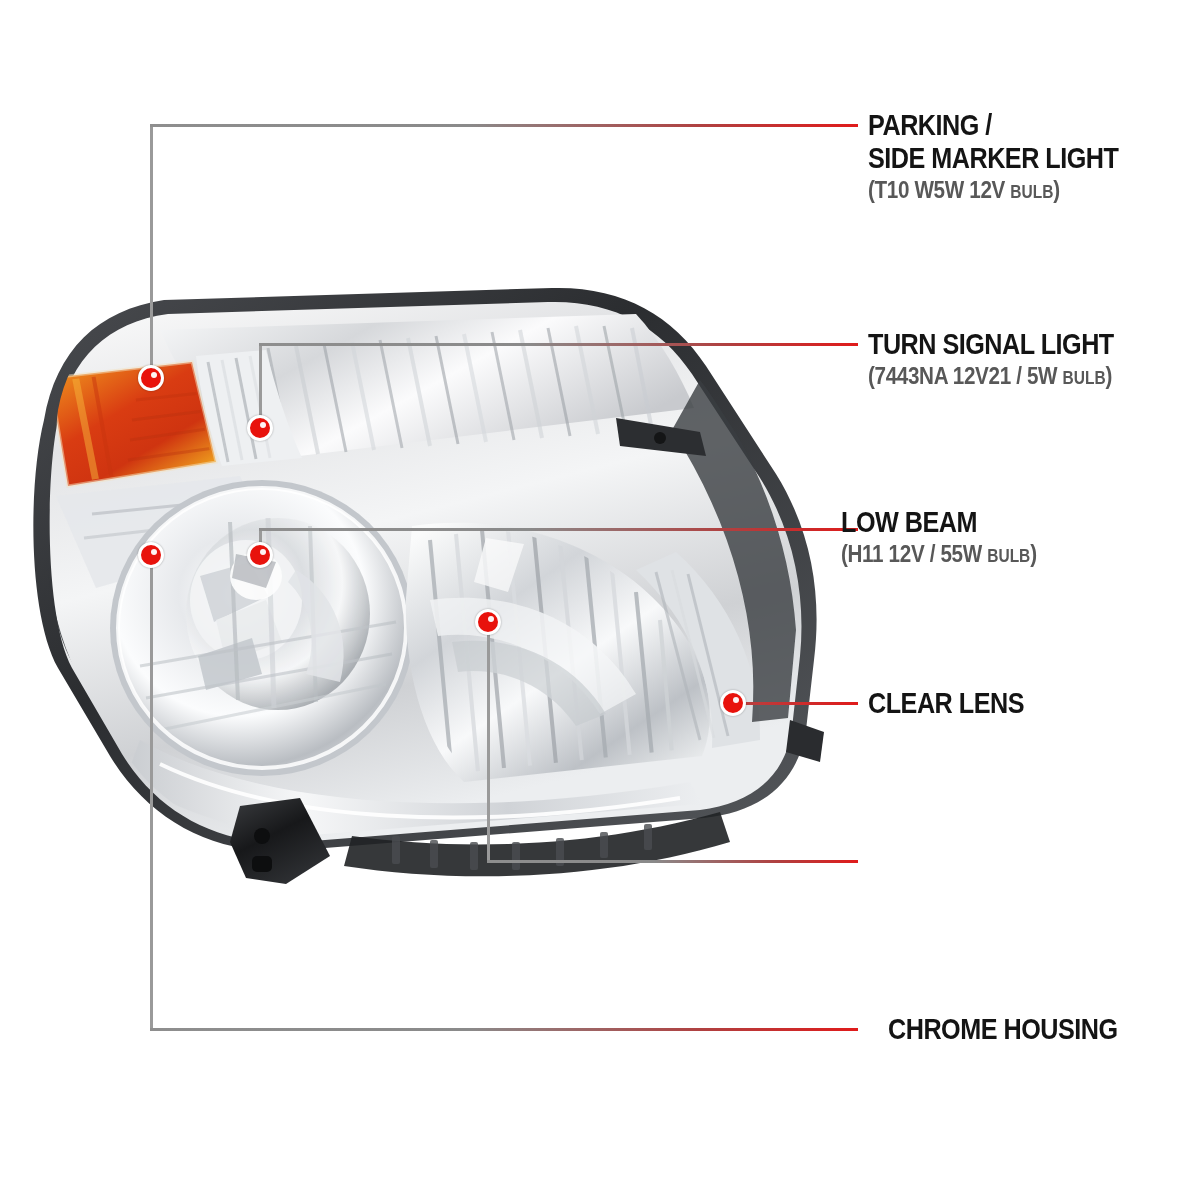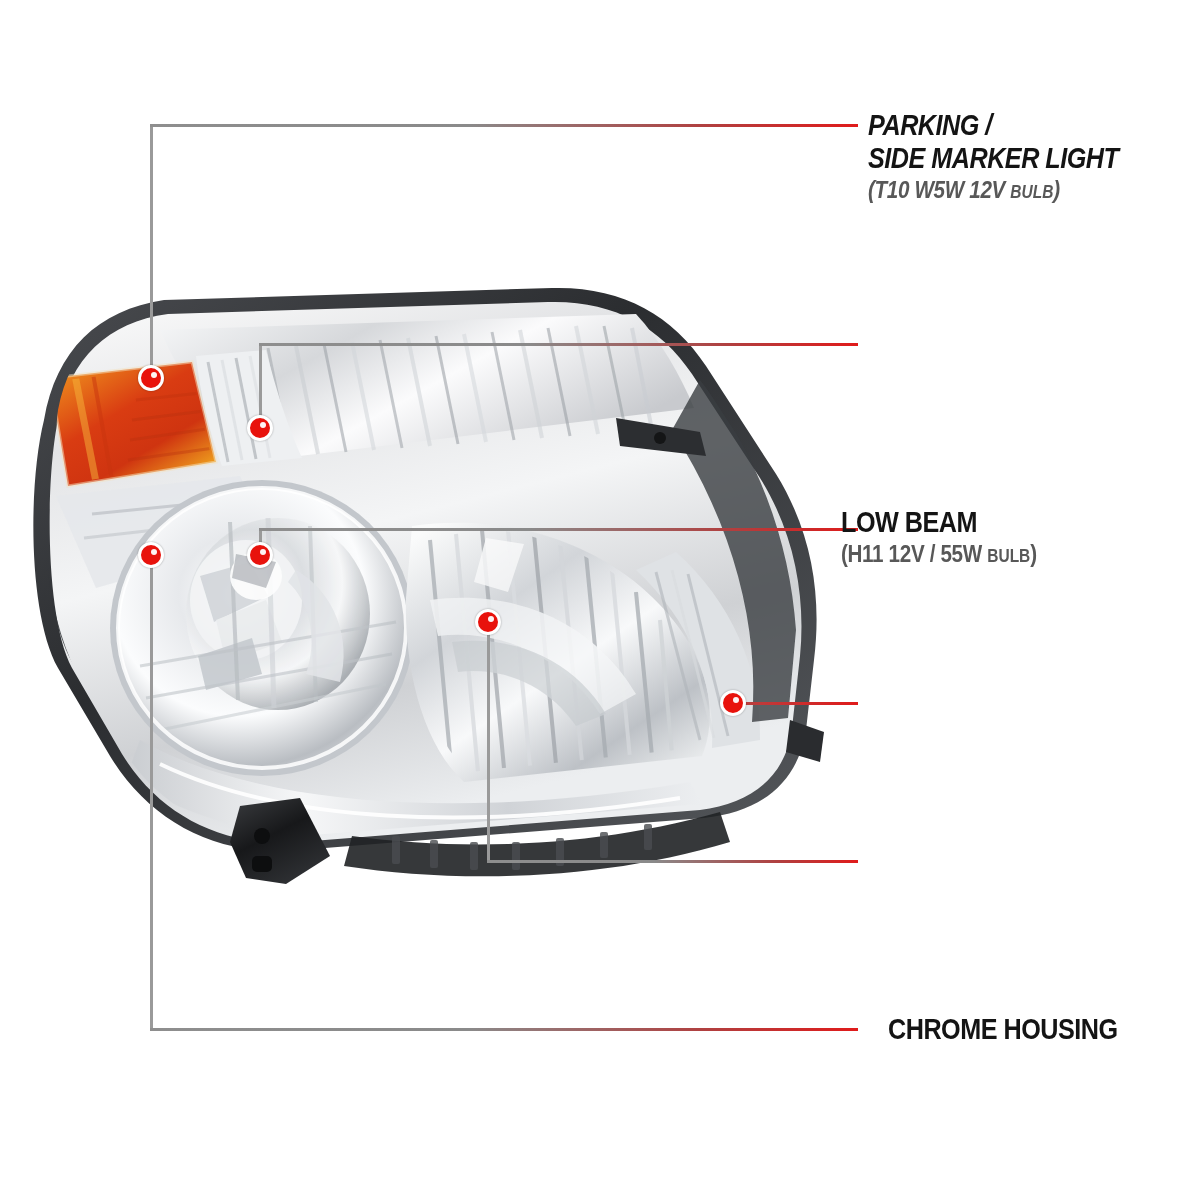--- a/index.html
+++ b/index.html
@@ -304,31 +304,38 @@
   <div class="vlead" style="left:150px; top:560px; height:470px;"></div>
   <div class="lead" style="left:150px; top:1028px; width:708px;"></div>
 
   <div class="marker" style="left:138px; top:365px;"></div>
   <div class="marker" style="left:247px; top:415px;"></div>
   <div class="marker" style="left:247px; top:542px;"></div>
   <div class="marker" style="left:720px; top:690px;"></div>
   <div class="marker" style="left:475px; top:609px;"></div>
   <div class="marker" style="left:138px; top:542px;"></div>
 
-  <div class="callout" style="left:868px; top:108px;font-style:italic;">
+  <div class="callout" style="left:868px; top:108px;">
     <div class="title">PARKING /</div>
     <div class="title">SIDE MARKER LIGHT</div>
     <div class="sub"><span>(</span><span>T10  W5W  12V </span><span class="sm">BULB</span><span>)</span></div>
   </div>
 
+  <div class="callout" style="left:868px; top:327px;">
+    <div class="title">TURN SIGNAL LIGHT</div>
+    <div class="sub"><span>(</span><span>7443NA  12V21 / 5W </span><span class="sm">BULB</span><span>)</span></div>
+  </div>
 
   <div class="callout" style="left:841px; top:505px;">
     <div class="title">LOW BEAM</div>
     <div class="sub"><span>(</span><span>H11  12V / 55W </span><span class="sm">BULB</span><span>)</span></div>
   </div>
 
+  <div class="callout" style="left:868px; top:686px;">
+    <div class="title">CLEAR LENS</div>
+  </div>
 
 
   <div class="callout" style="left:888px; top:1012px;">
     <div class="title">CHROME HOUSING</div>
   </div>
 
 </div>
 
 </body></html>

